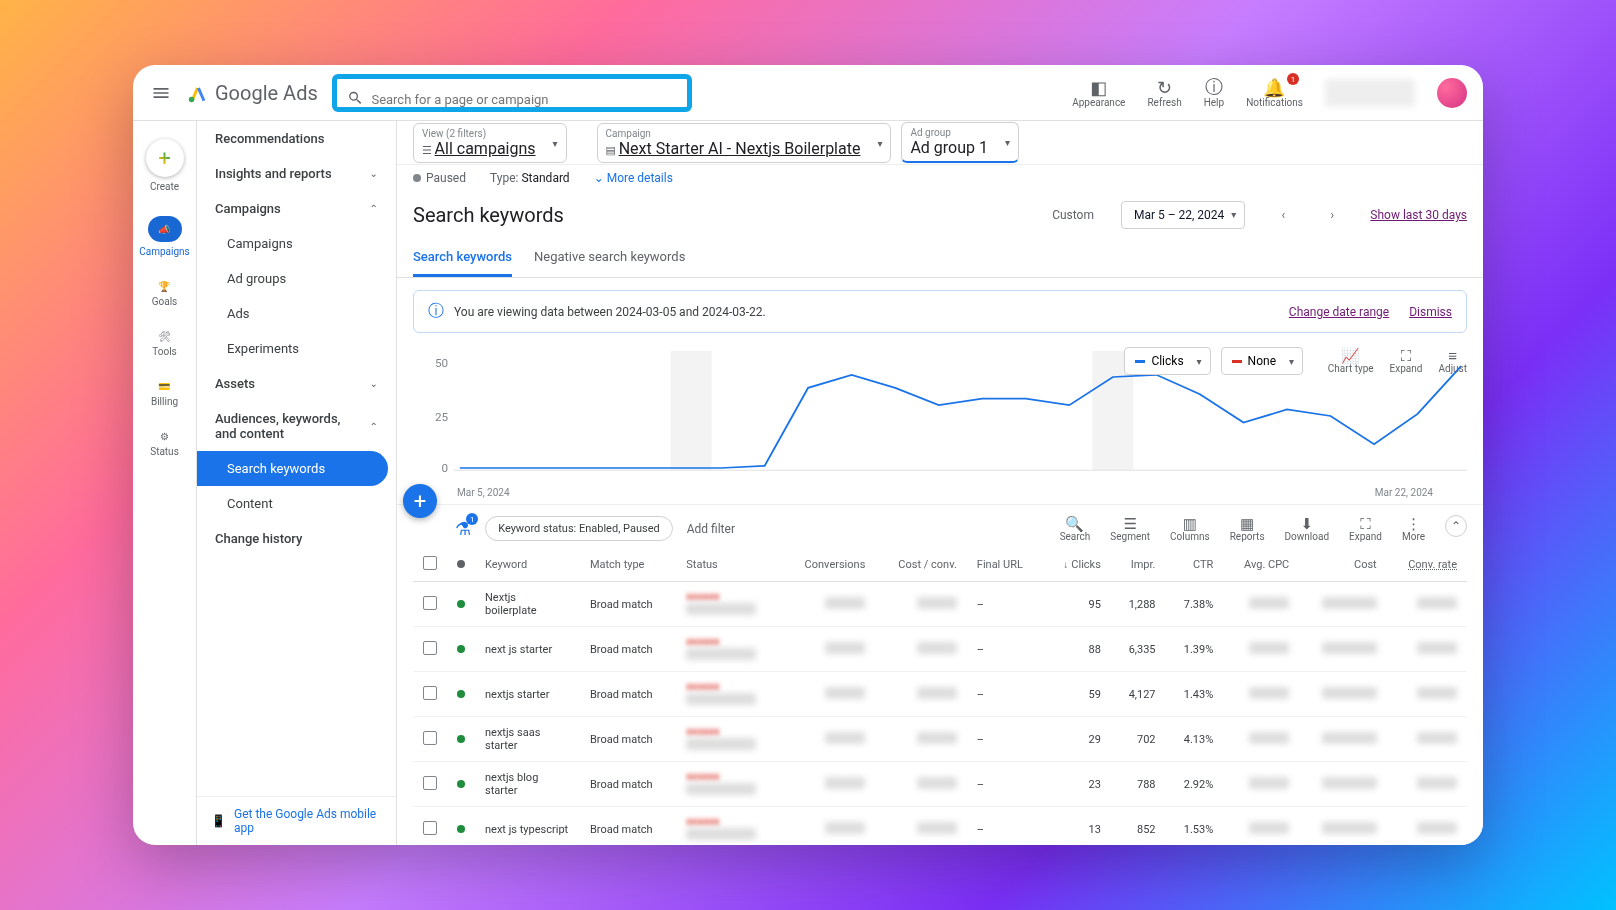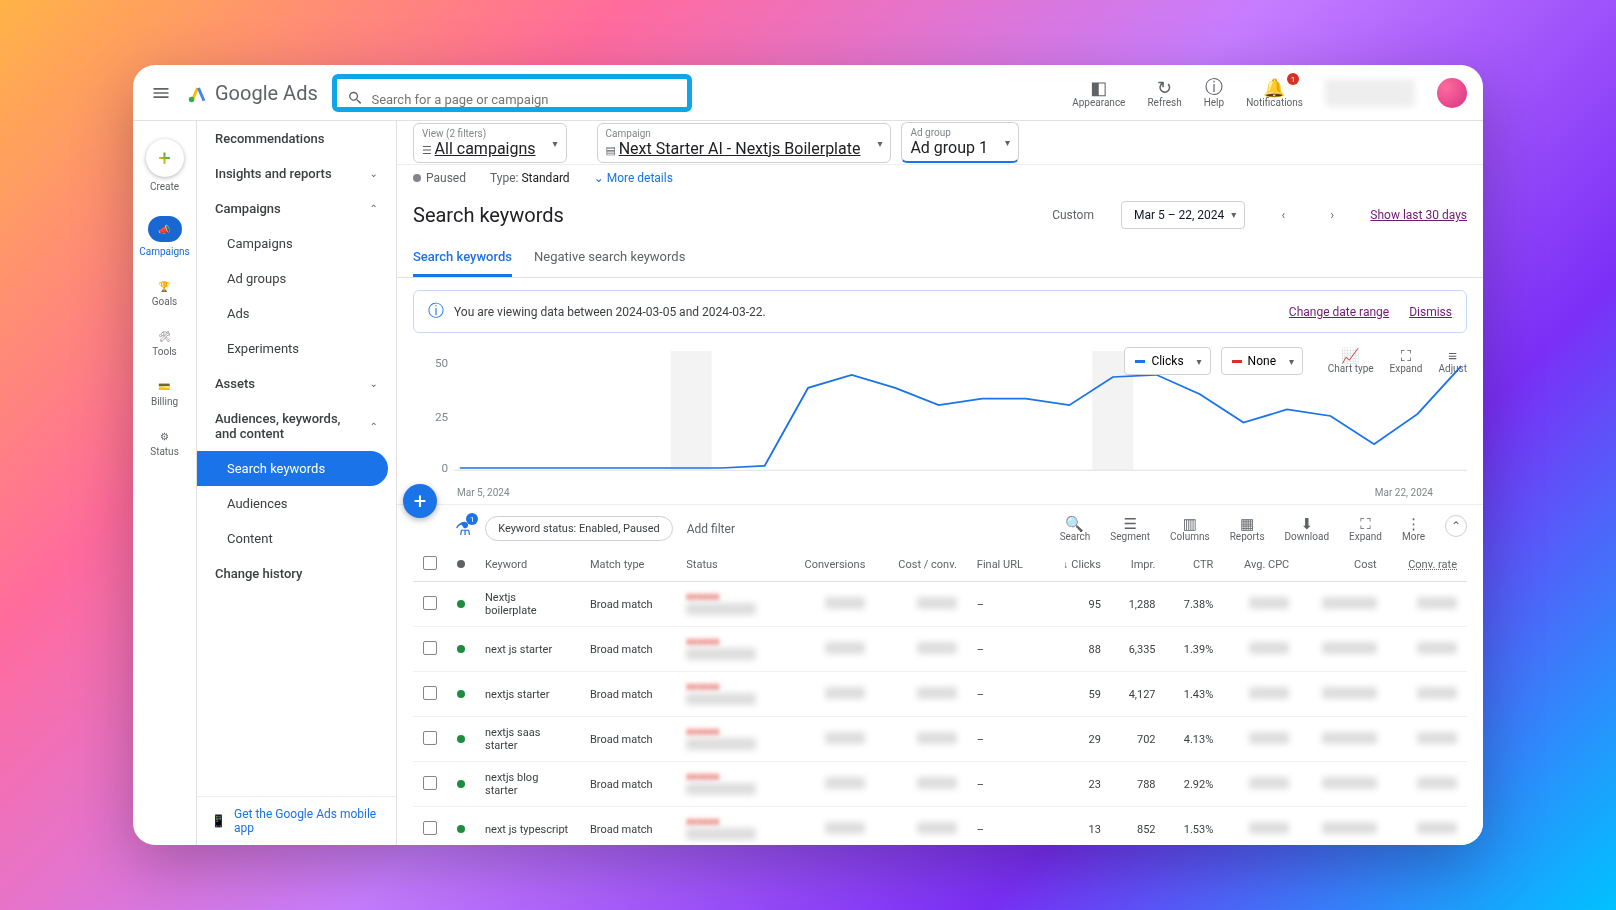--- a/index.html
+++ b/index.html
@@ -180,21 +180,20 @@
       <div class="sidenav-sub">Experiments</div>
       <div class="sidenav-item bold">
           <span>Assets</span>
           <span class="caret-down">⌄</span>
         </div>
       <div class="sidenav-item bold">
           <span style="max-width:150px">Audiences, keywords, and content</span>
           <span class="caret-down">⌃</span>
         </div>
       <div class="sidenav-sub active">Search keywords</div>
-      <div class="sidenav-sub">Audiences</div>
       <div class="sidenav-sub">Content</div>
       <div class="sidenav-item bold">Change history</div>
       <div class="sidenav-foot">
           <span>📱</span>
           <span>Get the Google Ads mobile app</span>
         </div>
     </div>
 
     <div class="main">
       <div class="crumbbar">

